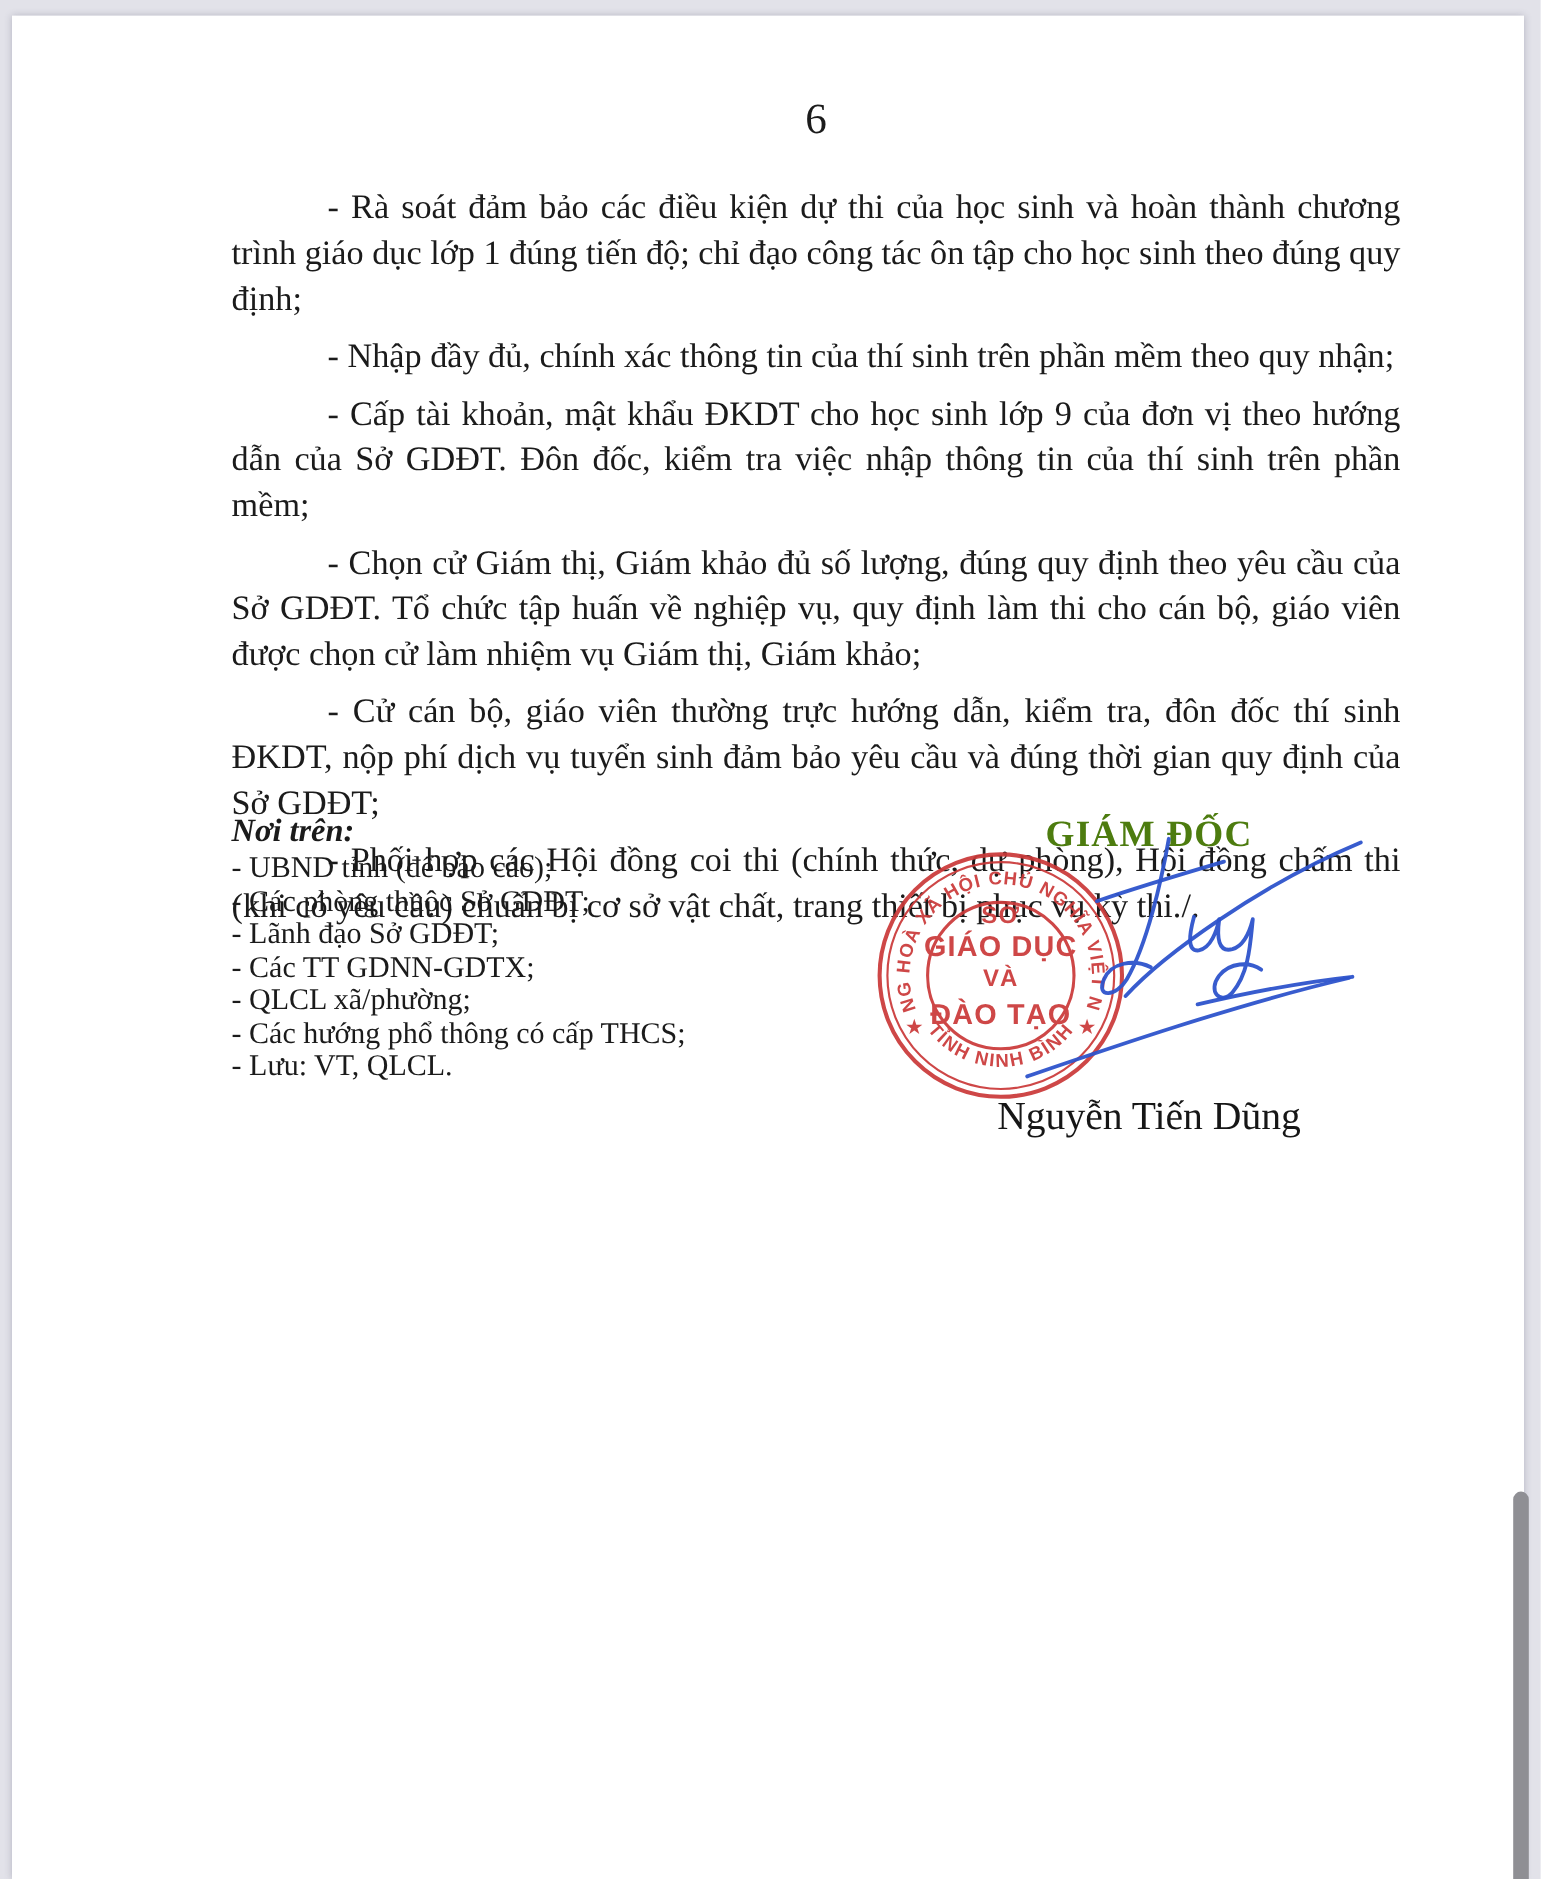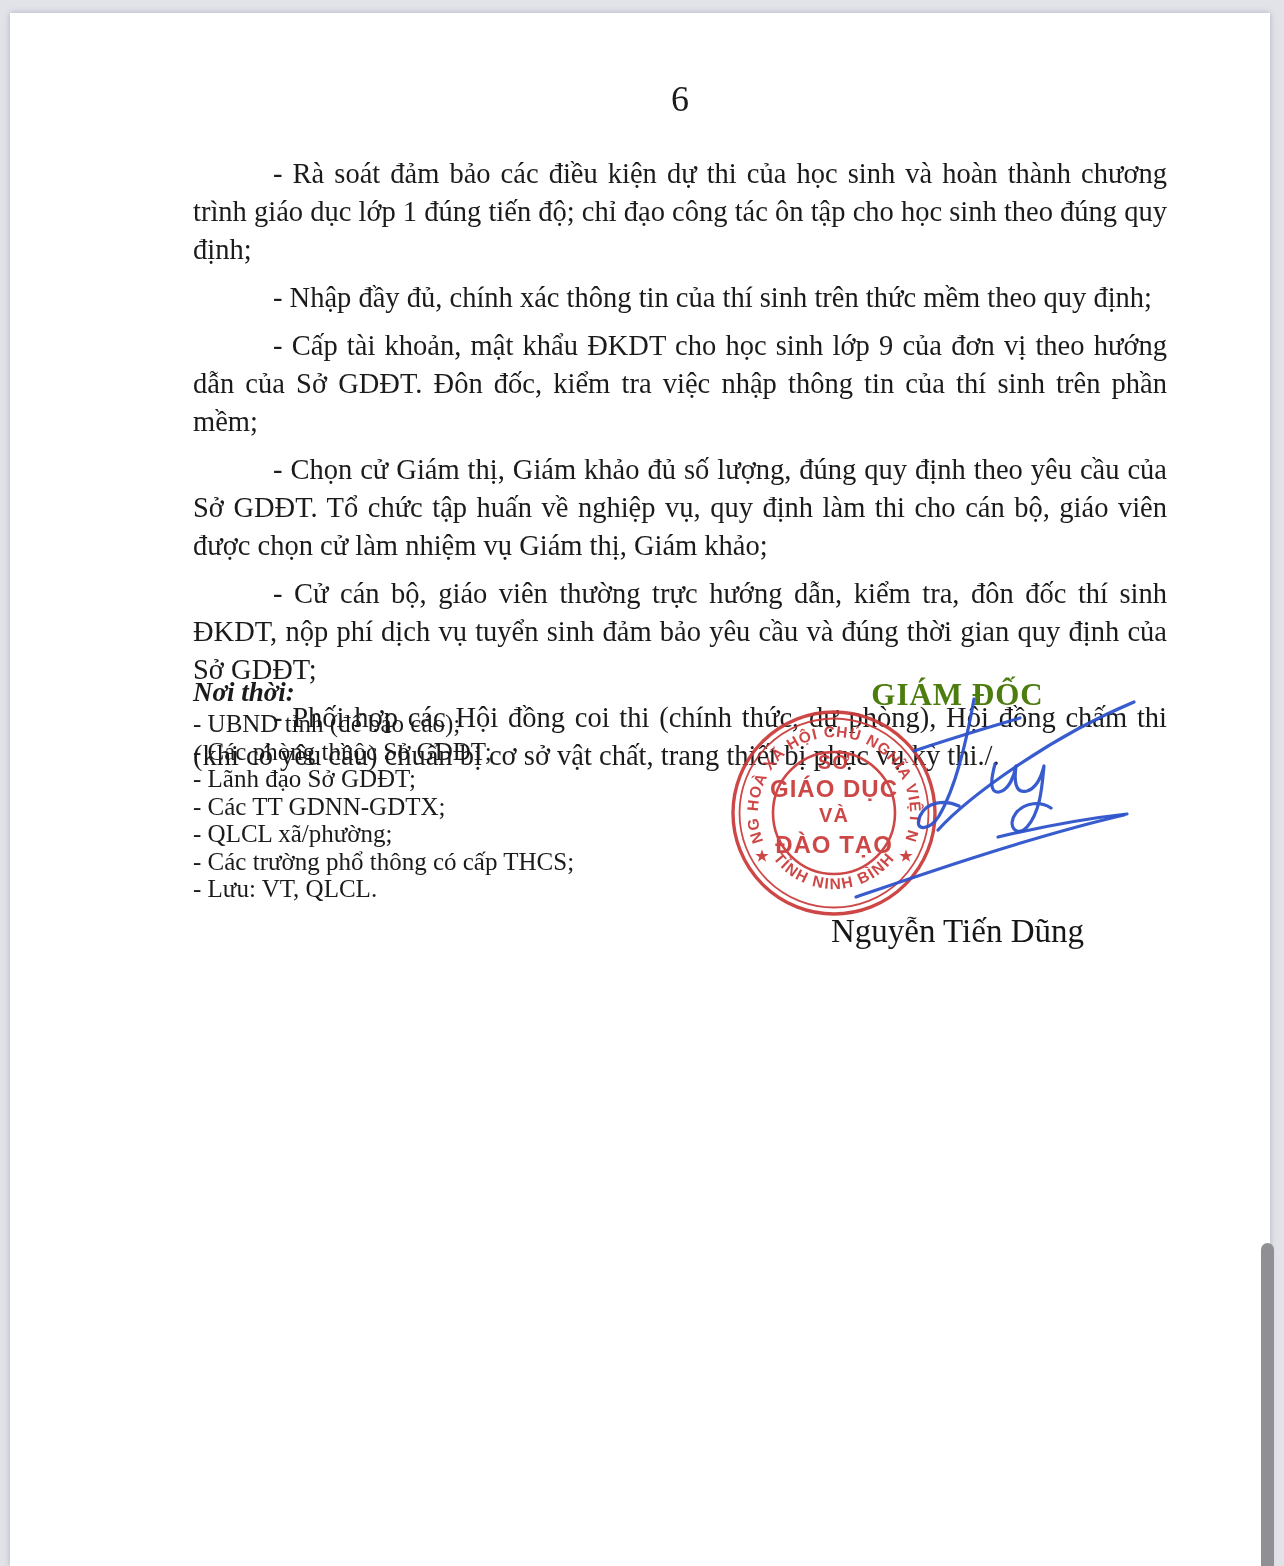--- a/index.html
+++ b/index.html
@@ -71,35 +71,35 @@
 </head>
 <body>
 
 <div class="canvas">
   <div class="page">
 
     <div class="page-number">6</div>
 
     <div class="body-text">
       <p class="para">- Rà soát đảm bảo các điều kiện dự thi của học sinh và hoàn thành chương trình giáo dục lớp 1 đúng tiến độ; chỉ đạo công tác ôn tập cho học sinh theo đúng quy định;</p>
-      <p class="para">- Nhập đầy đủ, chính xác thông tin của thí sinh trên thức mềm theo quy định;</p>
+      <p class="para">- Nhập đầy đủ, chính xác thông tin của thí sinh trên phần mềm theo quy nhận;</p>
       <p class="para">- Cấp tài khoản, mật khẩu ĐKDT cho học sinh lớp 9 của đơn vị theo hướng dẫn của Sở GDĐT. Đôn đốc, kiểm tra việc nhập thông tin của thí sinh trên phần mềm;</p>
       <p class="para">- Chọn cử Giám thị, Giám khảo đủ số lượng, đúng quy định theo yêu cầu của Sở GDĐT. Tổ chức tập huấn về nghiệp vụ, quy định làm thi cho cán bộ, giáo viên được chọn cử làm nhiệm vụ Giám thị, Giám khảo;</p>
       <p class="para">- Cử cán bộ, giáo viên thường trực hướng dẫn, kiểm tra, đôn đốc thí sinh ĐKDT, nộp phí dịch vụ tuyển sinh đảm bảo yêu cầu và đúng thời gian quy định của Sở GDĐT;</p>
       <p class="para">- Phối hợp các Hội đồng coi thi (chính thức, dự phòng), Hội đồng chấm thi (khi có yêu cầu) chuẩn bị cơ sở vật chất, trang thiết bị phục vụ kỳ thi./.</p>
     </div>
 
     <div class="recipients">
-      <div class="recipients-label">Nơi thời:</div>
+      <div class="recipients-label">Nơi trên:</div>
       <div class="recipient-item">- UBND tỉnh (để báo cáo);</div>
       <div class="recipient-item">- Các phòng thuộc Sở GDĐT;</div>
       <div class="recipient-item">- Lãnh đạo Sở GDĐT;</div>
       <div class="recipient-item">- Các TT GDNN-GDTX;</div>
       <div class="recipient-item">- QLCL xã/phường;</div>
-      <div class="recipient-item">- Các trường phổ thông có cấp THCS;</div>
+      <div class="recipient-item">- Các hướng phổ thông có cấp THCS;</div>
       <div class="recipient-item">- Lưu: VT, QLCL.</div>
     </div>
 
     <div class="sig-title">GIÁM ĐỐC</div>
 
     <svg class="stamp" viewBox="0 0 210 210" xmlns="http://www.w3.org/2000/svg">
       <circle cx="105" cy="105" r="101" fill="none" stroke="#cb3a3a" stroke-width="3.4"></circle>
       <circle cx="105" cy="105" r="94.5" fill="none" stroke="#cb3a3a" stroke-width="1.8"></circle>
       <circle cx="105" cy="105" r="61" fill="none" stroke="#cb3a3a" stroke-width="2.6"></circle>
       <path id="arcTop" d="M 33.6 131 A 76 76 0 1 1 176.4 131" fill="none"></path>

